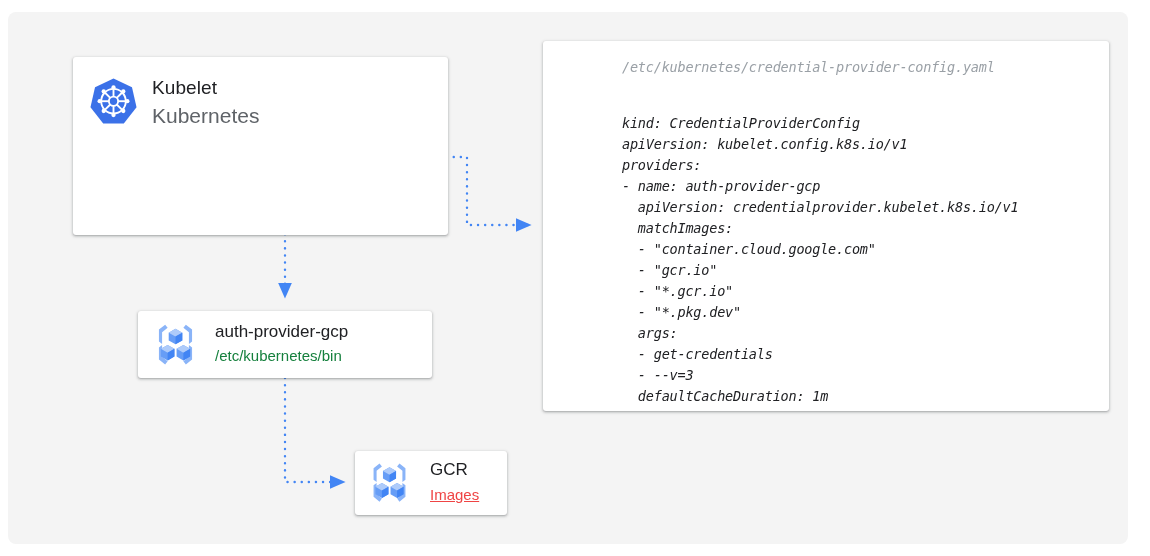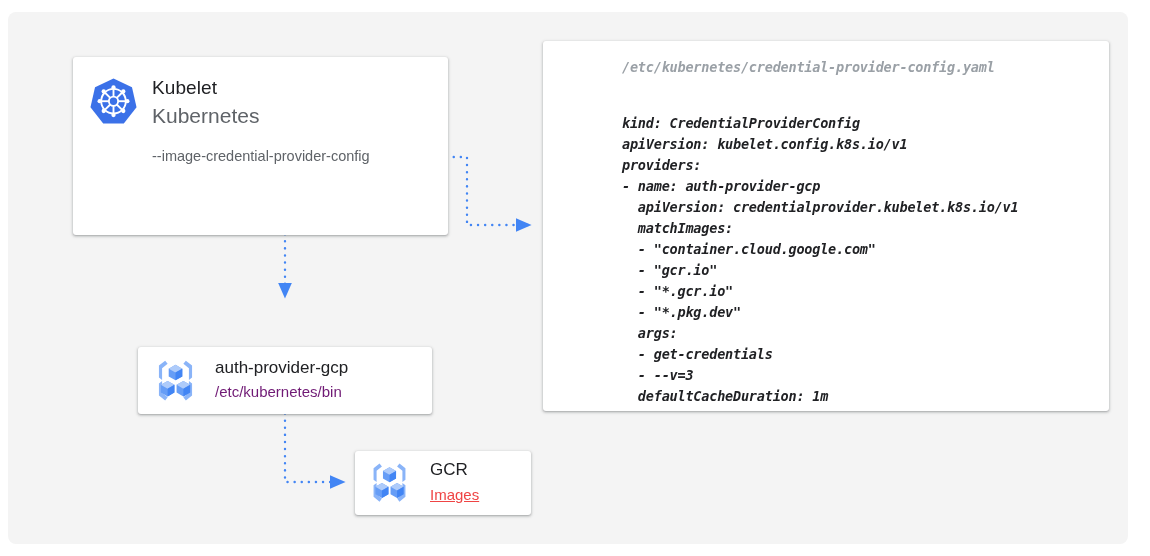--- a/index.html
+++ b/index.html
@@ -89,21 +89,20 @@
     line-height: 23px;
     white-space: nowrap;
   }
 
   
   #auth-provider-card {
     left: 138px;
     top: 311px;
     width: 294px;
     height: 67px;
-    margin-top: 36px;
   }
   #auth-provider-card .icon-slot {
     position: absolute;
     left: 11px;
     top: 7px;
     width: 53px;
     height: 53px;
   }
   #auth-provider-card .title {
     position: absolute;
@@ -111,29 +110,29 @@
     top: 11px;
     font-size: 17px;
     color: #202124;
     white-space: nowrap;
   }
   #auth-provider-card .subtitle {
     position: absolute;
     left: 77px;
     top: 36px;
     font-size: 15px;
-    color: #701a75;
+    color: #15803d;
     white-space: nowrap;
   }
 
   
   #gcr-card {
     left: 355px;
     top: 451px;
-    width: 176px;
+    width: 152px;
     height: 64px;
   }
   #gcr-card .icon-slot {
     position: absolute;
     left: 9px;
     top: 6px;
     width: 51px;
     height: 51px;
   }
   #gcr-card .title {
@@ -160,33 +159,33 @@
     top: 41px;
     width: 566px;
     height: 370px;
   }
   #yaml-filename {
     position: absolute;
     left: 79px;
     top: 18px;
     font-family: "DejaVu Sans Mono", monospace;
     font-style: italic;
-    font-weight: bold;
+    font-weight: normal;
     font-size: 13.5px;
     color: #9aa0a6;
     letter-spacing: -0.2px;
     white-space: nowrap;
   }
   #yaml-body {
     position: absolute;
     left: 79px;
     top: 58px;
     font-family: "DejaVu Sans Mono", monospace;
     font-style: italic;
-    font-weight: bold;
+    font-weight: normal;
     font-size: 13.5px;
     color: #202124;
     letter-spacing: -0.2px;
     white-space: pre;
     line-height: 21px;
   }
 </style>
 </head>
 <body>
 
@@ -230,21 +229,20 @@
         <circle cx="20.6" cy="19.1" r="2.5"></circle>
         <circle cx="43.4" cy="41.9" r="2.5"></circle>
         <circle cx="43.4" cy="19.1" r="2.5"></circle>
         <circle cx="20.6" cy="41.9" r="2.5"></circle>
       </g>
     </svg>
   </div>
   <div class="title">Kubelet</div>
   <div class="subtitle">Kubernetes</div>
   <div class="flag-list">
-    <div class="flag">--image-credential-provider-config</div>
   </div>
 </div>
 
 <div class="card" id="auth-provider-card">
   <div class="icon-slot">
     <svg viewBox="0 0 64 64" width="53" height="53" xmlns="http://www.w3.org/2000/svg">
       <g fill="#8ab4f8">
         <path d="M19.5 8 L12 14 L12 28.5 L15.8 31.5 L15.8 17.2 L22.5 11.8 Z"></path>
         <path d="M12 35.5 L12 50 L19.5 56 L22.5 52.2 L15.8 46.8 L15.8 32.5 Z"></path>
         <path d="M44.5 8 L52 14 L52 28.5 L48.2 31.5 L48.2 17.2 L41.5 11.8 Z"></path>

